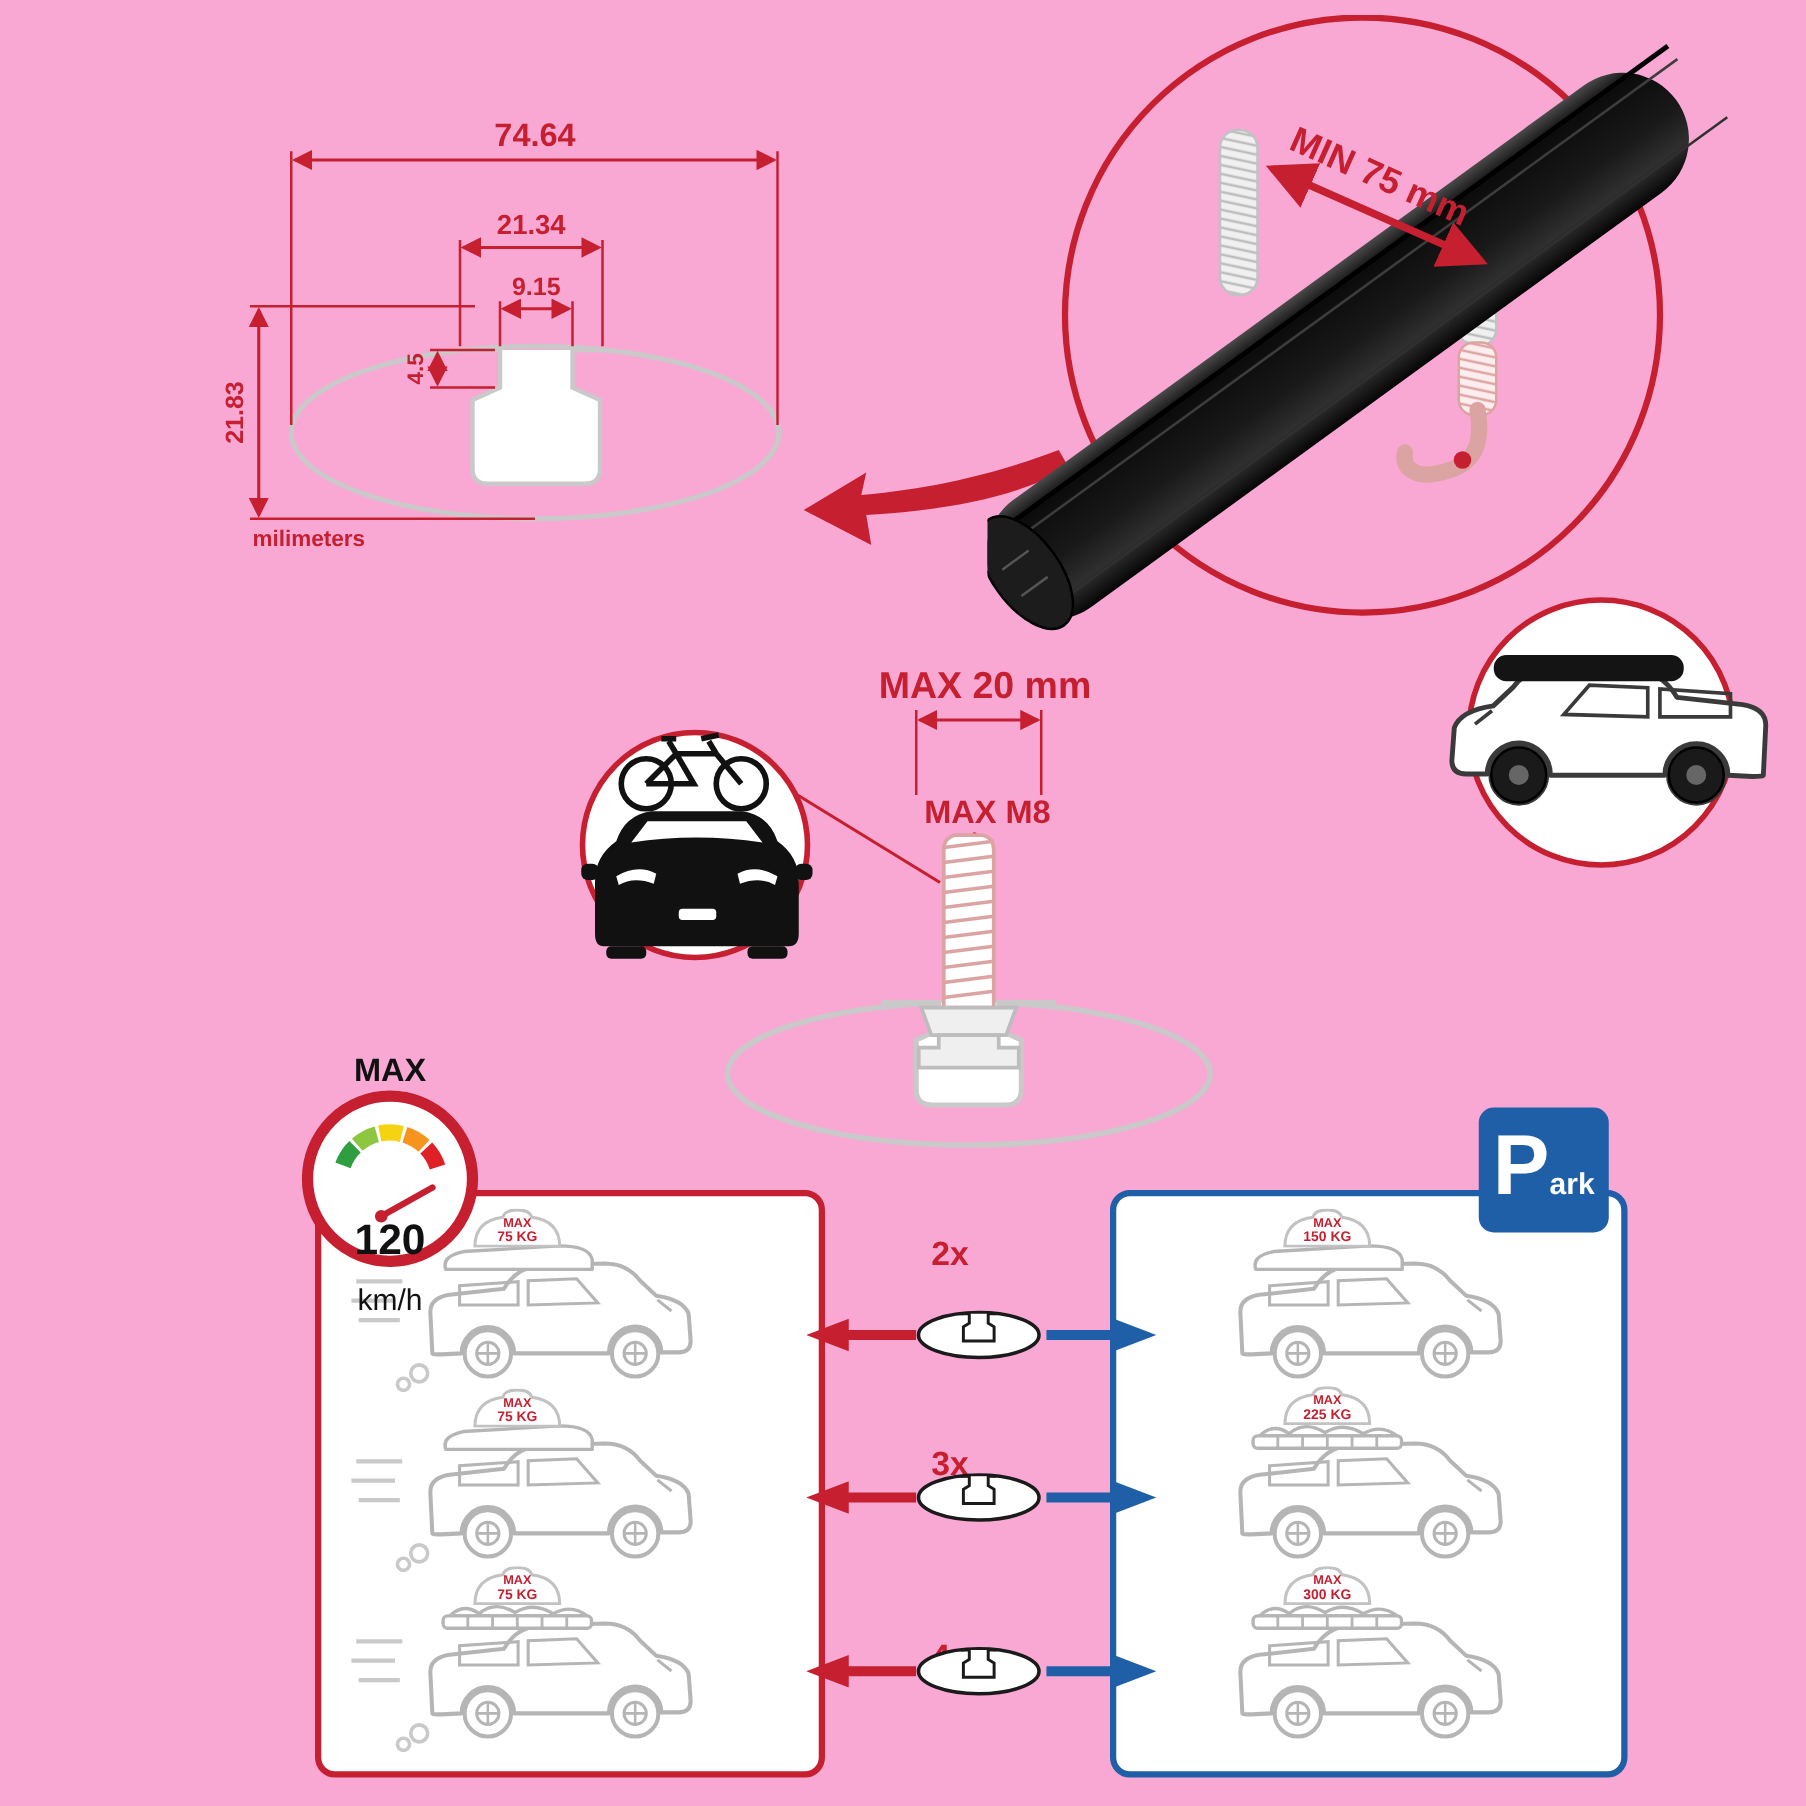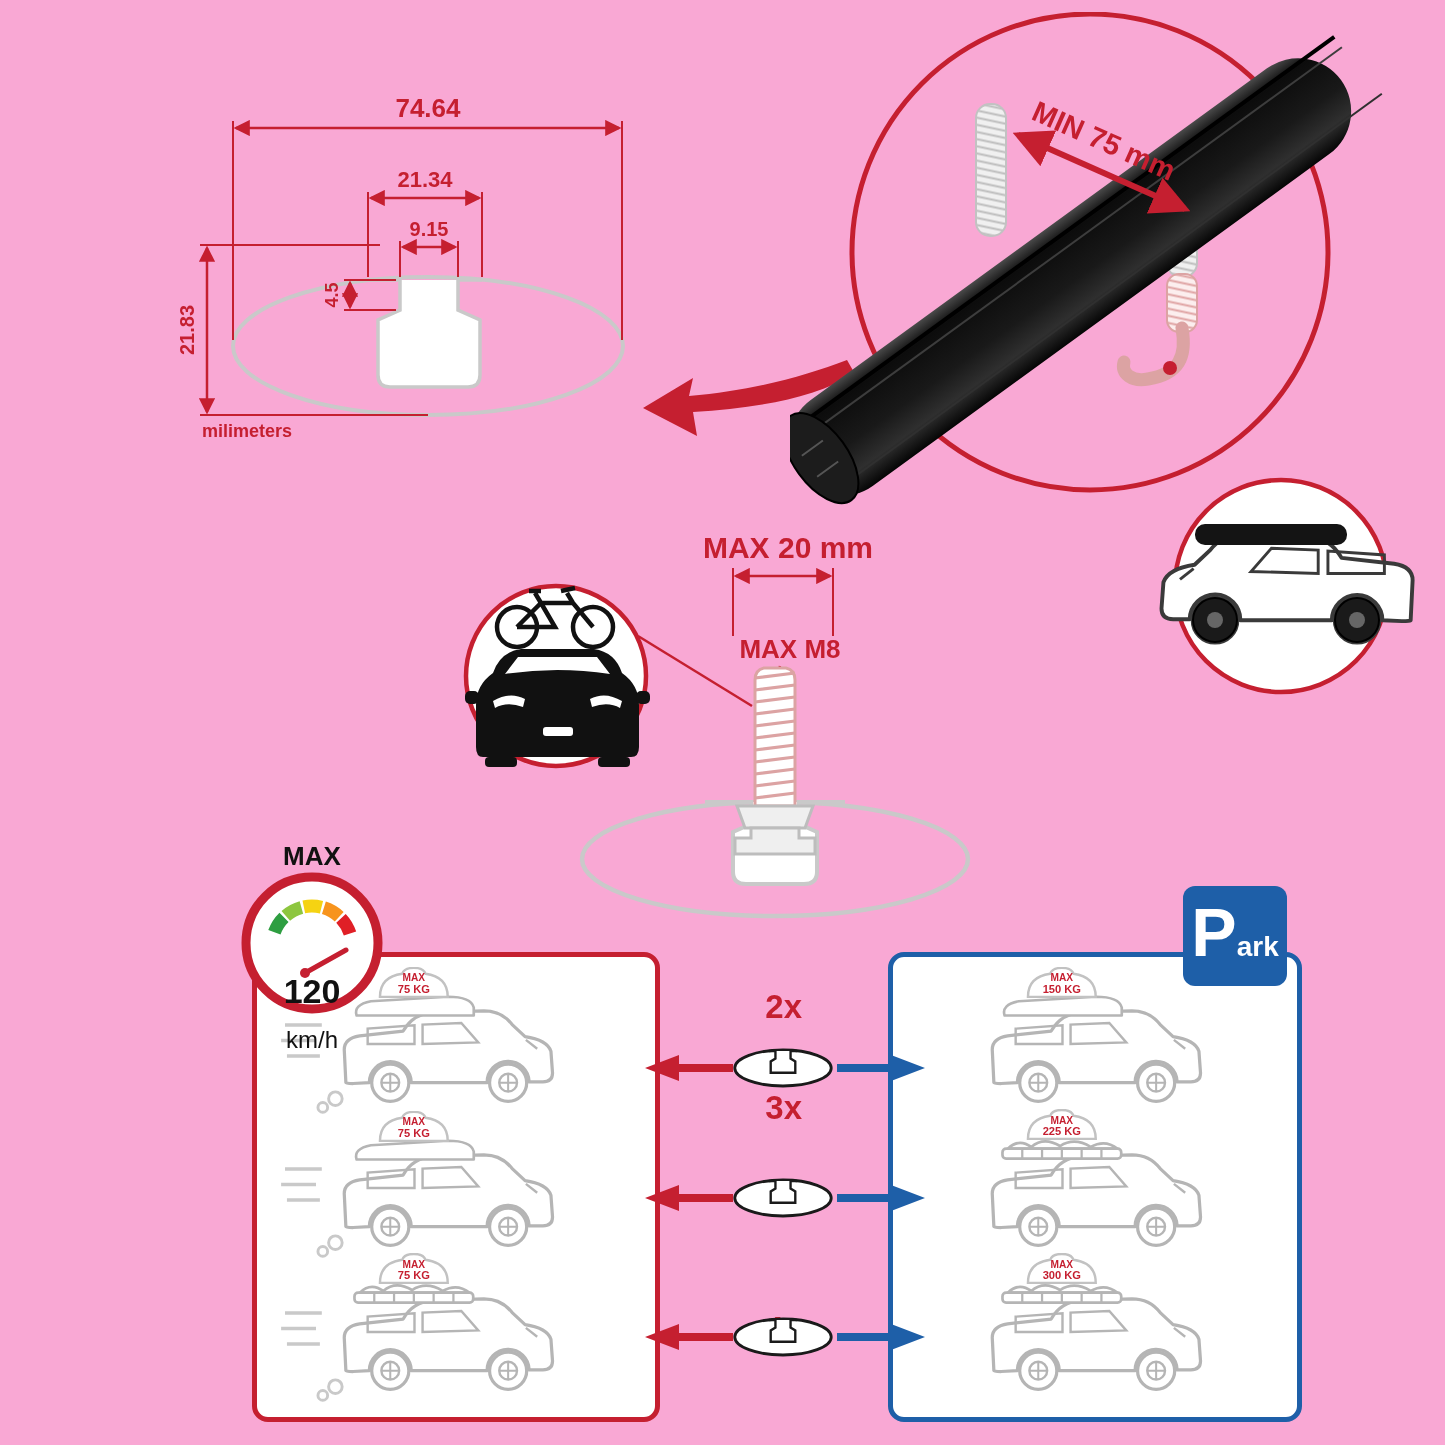--- a/index.html
+++ b/index.html
@@ -8,27 +8,27 @@
   .abs{position:absolute;}
   svg text{font-family:"Liberation Sans",sans-serif;}
   .dimtxt{fill:#c51f30;font-weight:bold;}
   .blktxt{fill:#111;font-weight:bold;}
   .tagl1{fill:#c51f30;font-weight:bold;font-size:10.5px;text-anchor:middle;}
   .tagl2{fill:#c51f30;font-weight:bold;font-size:11.5px;text-anchor:middle;}
   .panel{position:absolute;background:#fff;border-radius:16px;z-index:1;}
   .red-panel{border:5px solid #c51f30;}
   .blue-panel{border:5px solid #1e5fa8;}
   .car{position:absolute;}
-  .qty{position:absolute;width:84px;text-align:right;color:#c51f30;
-       font-size:33px;font-weight:bold;z-index:2;}
+  .qty{position:absolute;width:84px;text-align:center;color:#c51f30;
+       font-size:27px;font-weight:bold;z-index:2;}
   .park-sign{position:absolute;left:1183px;top:886px;width:104px;height:100px;
              background:#1e5fa8;border-radius:12px;z-index:3;display:flex;
              align-items:baseline;justify-content:center;}
   .park-p{font-size:68px;font-weight:bold;color:#fff;line-height:92px;}
-  .park-suffix{font-size:28px;font-weight:bold;color:#fff;}
+  .park-suffix{font-size:24px;font-weight:bold;color:#fff;}
   .gauge{z-index:4;}
 </style>
 </head>
 <body>
 
 <div id="canvas">
 
   <svg width="0" height="0" style="position:absolute">
     <defs>
       <marker id="mR" viewBox="0 0 10 10" refX="8.5" refY="5" markerWidth="6.5" markerHeight="6.5" orient="auto-start-reverse">
@@ -283,21 +283,21 @@
   <svg class="abs" style="left:645px;top:1055px;z-index:2" width="88" height="26" viewBox="0 0 88 26">
     <polygon points="0,13 34,0 34,9 88,9 88,17 34,17 34,26" fill="#c51f30"></polygon>
   </svg>
   <svg class="abs" style="left:731px;top:1046px;z-index:2" width="104" height="44" viewBox="0 0 104 44">
     <use href="#sym-xsec" width="104" height="44"></use>
   </svg>
   <svg class="abs" style="left:837px;top:1055px;z-index:2" width="88" height="26" viewBox="0 0 88 26">
     <polygon points="88,13 54,0 54,9 0,9 0,17 54,17 54,26" fill="#1e5fa8"></polygon>
   </svg>
 
-  <div class="qty" style="left:718px;top:1089px">3x</div>
+  <div class="qty" style="left:718px;top:1156px">3x</div>
   <svg class="abs" style="left:645px;top:1185px;z-index:2" width="88" height="26" viewBox="0 0 88 26">
     <polygon points="0,13 34,0 34,9 88,9 88,17 34,17 34,26" fill="#c51f30"></polygon>
   </svg>
   <svg class="abs" style="left:731px;top:1176px;z-index:2" width="104" height="44" viewBox="0 0 104 44">
     <use href="#sym-xsec" width="104" height="44"></use>
   </svg>
   <svg class="abs" style="left:837px;top:1185px;z-index:2" width="88" height="26" viewBox="0 0 88 26">
     <polygon points="88,13 54,0 54,9 0,9 0,17 54,17 54,26" fill="#1e5fa8"></polygon>
   </svg>
 

